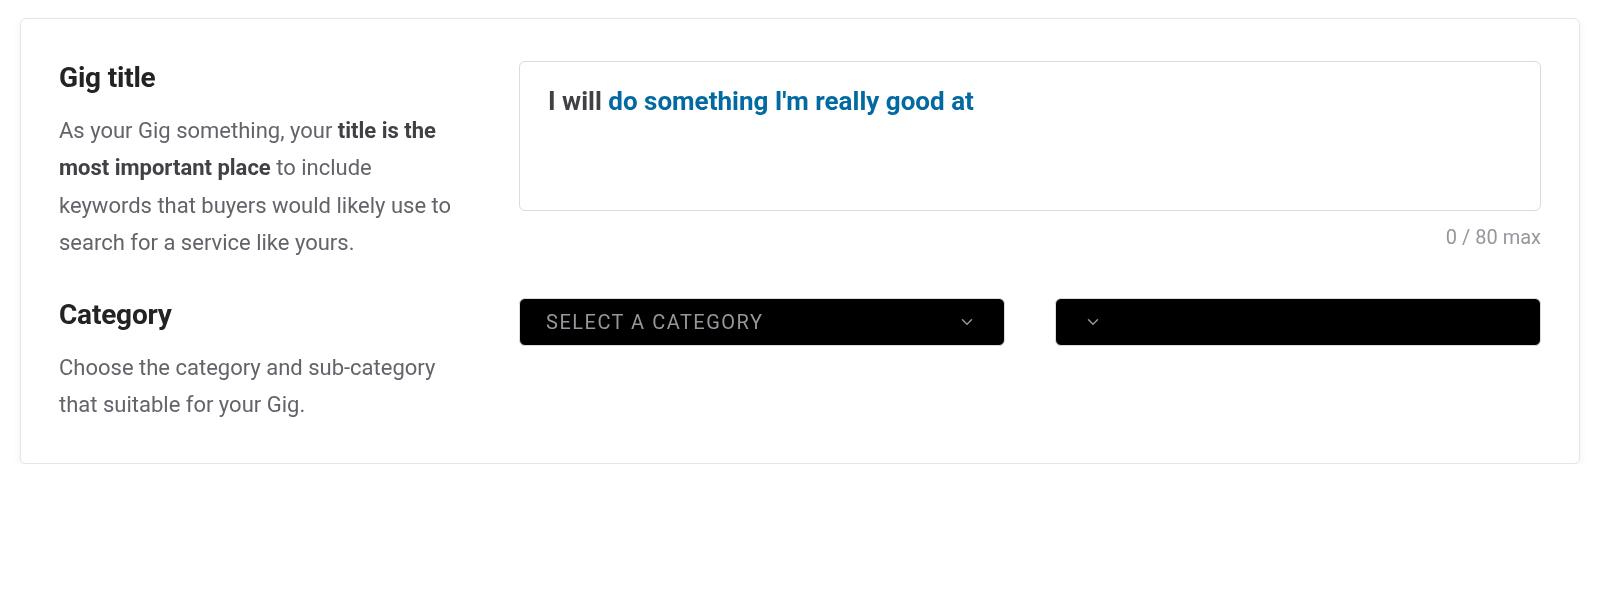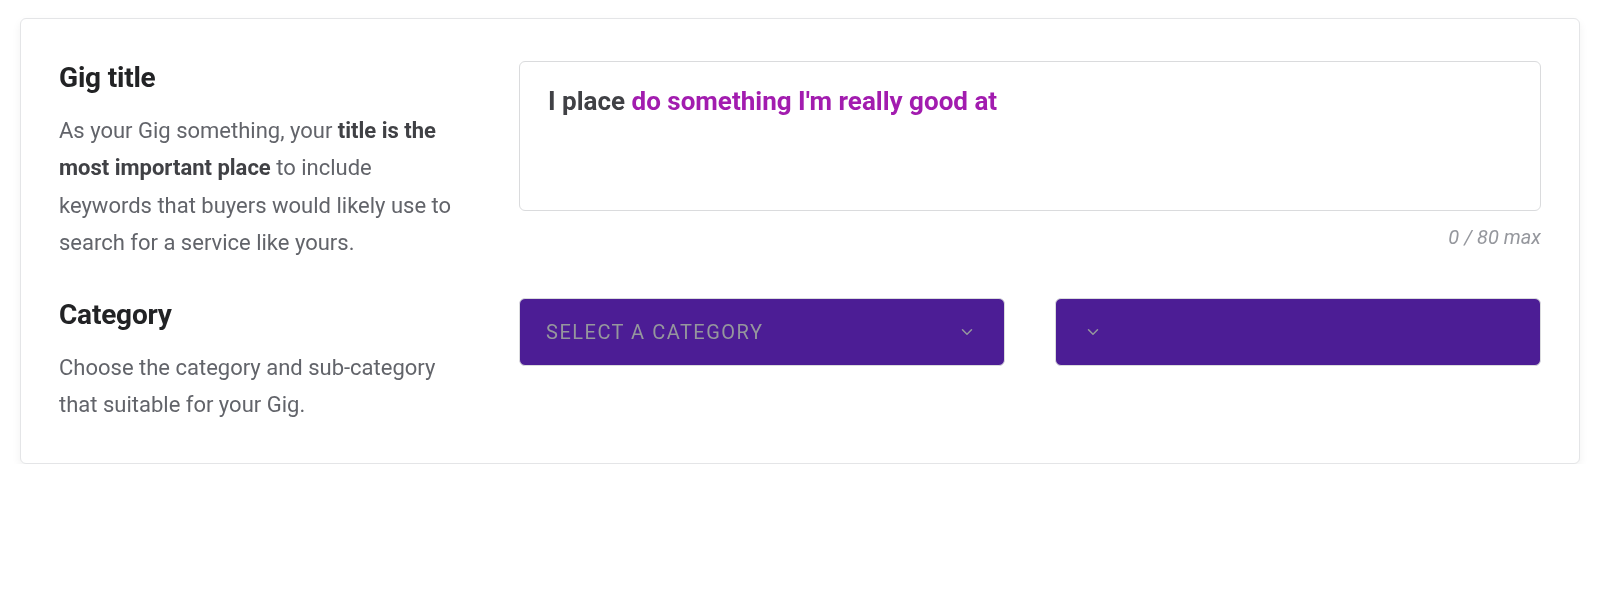--- a/index.html
+++ b/index.html
@@ -59,42 +59,41 @@
       font-size: 26px;
       line-height: 1.35;
       color: #222325;
       overflow: hidden;
     }
     .title-box .prefix {
       font-weight: 700;
       color: #404145;
     }
     .title-box .placeholder {
-      color: #a21caf;
+      color: #0369a1;
       font-weight: 700;
       margin-top: 8px;
     }
     .counter {
       margin-top: 14px;
       text-align: right;
       font-size: 20px;
       color: #95979d;
-      font-style: italic;
     }
     
     .select-row {
       display: flex;
       gap: 50px;
     }
     .select {
       flex: 1 1 0;
-      height: 68px;
+      height: 48px;
       border: 1px solid #dadbdd;
       border-radius: 6px;
-      background: #4c1d95;
+      background: #000000;
       display: flex;
       align-items: center;
       justify-content: space-between;
       padding: 0 26px;
       cursor: pointer;
       user-select: none;
     }
     .select-label {
       font-size: 20px;
       letter-spacing: 1.5px;
@@ -127,21 +126,21 @@
 
   <div class="row">
     <div class="label-col">
       <div class="section-title">Gig title</div>
       <p class="section-help">
         <span>As your Gig something, your </span><span class="em">title is the most important place</span><span> to include keywords that buyers would likely use to search for a service like yours.</span>
       </p>
     </div>
     <div class="field-col">
       <div class="title-box" role="textbox" aria-multiline="true" aria-placeholder="do something I'm really good at">
-        <span class="prefix">I place</span>
+        <span class="prefix">I will</span>
         <span> </span>
         <span class="placeholder">do something I'm really good at</span>
       </div>
       <div class="counter">0 / 80 max</div>
     </div>
   </div>
 
   <div class="row">
     <div class="label-col">
       <div class="section-title">Category</div>

